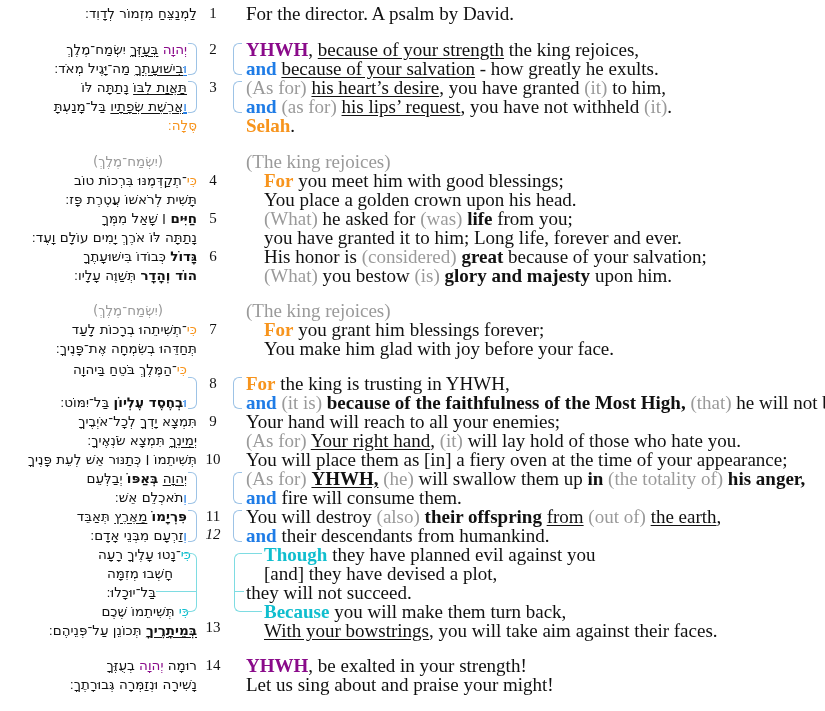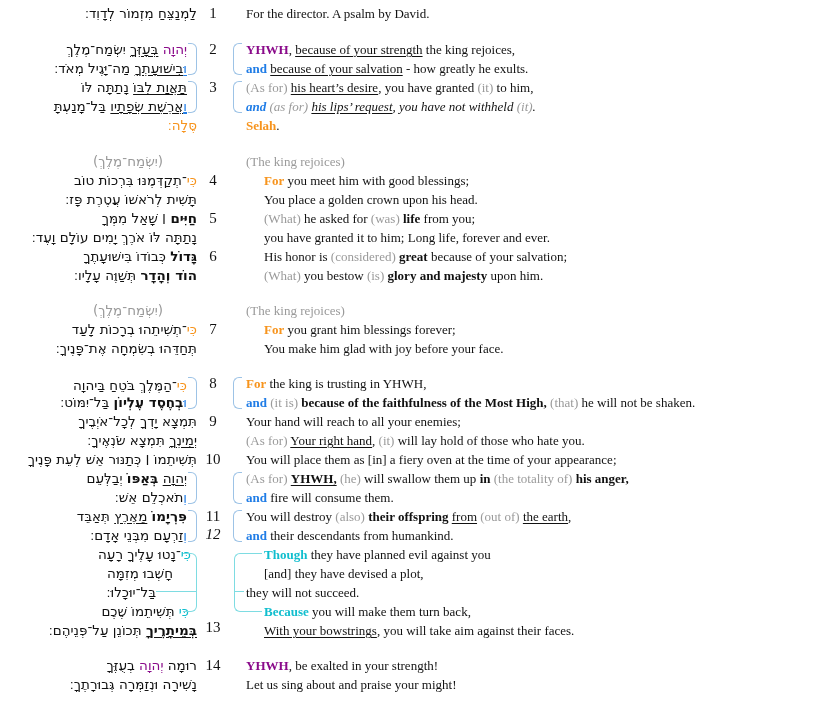--- a/index.html
+++ b/index.html
@@ -1,20 +1,20 @@
 <!DOCTYPE html>
 <html><head>
 <meta charset="utf-8">
 <style>
   html,body{margin:0;padding:0;background:#ffffff;}
   #page{position:relative;width:825px;height:711px;background:#ffffff;overflow:hidden;
         font-family:"Liberation Serif",serif;color:#111;}
   .he-line{position:absolute;direction:rtl;white-space:nowrap;font-family:"DejaVu Sans",sans-serif;
            font-size:13.5px;line-height:19px;height:19px;}
-  .en-line{position:absolute;white-space:nowrap;font-size:13px;line-height:19px;height:19px;}
+  .en-line{position:absolute;white-space:nowrap;font-size:19px;line-height:19px;height:19px;}
   .vnum{position:absolute;left:200px;width:26px;text-align:center;font-size:15px;line-height:19px;}
   
   .st-b{font-weight:bold;}
   .st-u{text-decoration:underline;text-underline-offset:2px;}
   .st-g{color:#9a9a9a;}
   .st-p{color:#8a0a8a;}
   .st-bl{color:#1f7ce6;}
   .st-o{color:#f7941d;}
   .st-c{color:#10bece;}
   
@@ -39,21 +39,21 @@
       <div class="en-line" style="top: 4px; left: 246px;"><span>For the director. A psalm by David.</span></div>
       <div class="he-line" style="top: 40px; right: 638px;"><span class="st-p">יְהוָה</span><span> </span><span class="st-u">בְּעָזְּךָ</span><span> יִשְׂמַח־מֶלֶךְ</span></div>
       <div class="vnum" style="top: 40px;">2</div>
       <div class="en-line" style="top: 40px; left: 246px;"><span class="st-p st-b">YHWH</span><span>, </span><span class="st-u">because of your strength</span><span> the king rejoices,</span></div>
       <div class="he-line" style="top: 59px; right: 638px;"><span class="st-bl st-u">וּ</span><span class="st-u">בִישׁוּעָתְךָ</span><span> מַה־יָּגֶיל מְאֹד׃</span></div>
       <div class="en-line" style="top: 59px; left: 246px;"><span class="st-bl st-b">and</span><span> </span><span class="st-u">because of your salvation</span><span> - how greatly he exults.</span></div>
       <div class="he-line" style="top: 78px; right: 638px;"><span class="st-u">תַּאֲוַת לִבּוֹ</span><span> נָתַתָּה לּוֹ</span></div>
       <div class="vnum" style="top: 78px;">3</div>
       <div class="en-line" style="top: 78px; left: 246px;"><span class="st-g">(As for) </span><span class="st-u">his heart’s desire</span><span>, you have granted </span><span class="st-g">(it)</span><span> to him,</span></div>
       <div class="he-line" style="top: 97px; right: 638px;"><span class="st-bl st-u">וַ</span><span class="st-u">אֲרֶשֶׁת שְׂפָתָיו</span><span> בַּל־מָנַעְתָּ</span></div>
-      <div class="en-line" style="top: 97px; left: 246px; font-style: italic;"><span class="st-bl st-b">and</span><span> </span><span class="st-g">(as for)</span><span> </span><span class="st-u">his lips’ request</span><span>, you have not withheld </span><span class="st-g">(it)</span><span>.</span></div>
+      <div class="en-line" style="top: 97px; left: 246px;"><span class="st-bl st-b">and</span><span> </span><span class="st-g">(as for)</span><span> </span><span class="st-u">his lips’ request</span><span>, you have not withheld </span><span class="st-g">(it)</span><span>.</span></div>
       <div class="he-line" style="top: 116px; right: 628px;"><span class="st-o">סֶּלָה׃</span></div>
       <div class="en-line" style="top: 116px; left: 246px;"><span class="st-o st-b">Selah</span><span>.</span></div>
       <div class="he-line" style="top: 152px; right: 662px;"><span class="st-g">(יִשְׂמַח־מֶלֶךְ)</span></div>
       <div class="en-line" style="top: 152px; left: 246px;"><span class="st-g">(The king rejoices)</span></div>
       <div class="he-line" style="top: 171px; right: 628px;"><span class="st-o">כִּי</span><span>־תְקַדְּמֶנּוּ בִּרְכוֹת טוֹב</span></div>
       <div class="vnum" style="top: 171px;">4</div>
       <div class="en-line" style="top: 171px; left: 264px;"><span class="st-o st-b">For</span><span> you meet him with good blessings;</span></div>
       <div class="he-line" style="top: 190px; right: 628px;"><span>תָּשִׁית לְרֹאשׁוֹ עֲטֶרֶת פָּז׃</span></div>
       <div class="en-line" style="top: 190px; left: 264px;"><span>You place a golden crown upon his head.</span></div>
       <div class="he-line" style="top: 209px; right: 628px;"><span class="st-b">חַיִּים</span><span> ׀ שָׁאַל מִמְּךָ</span></div>
@@ -66,21 +66,21 @@
       <div class="en-line" style="top: 247px; left: 264px;"><span>His honor is </span><span class="st-g">(considered)</span><span> </span><span class="st-b">great</span><span> because of your salvation;</span></div>
       <div class="he-line" style="top: 266px; right: 628px;"><span class="st-b">הוֹד וְהָדָר</span><span> תְּשַׁוֶּה עָלָיו׃</span></div>
       <div class="en-line" style="top: 266px; left: 264px;"><span class="st-g">(What)</span><span> you bestow </span><span class="st-g">(is)</span><span> </span><span class="st-b">glory and majesty</span><span> upon him.</span></div>
       <div class="he-line" style="top: 301px; right: 662px;"><span class="st-g">(יִשְׂמַח־מֶלֶךְ)</span></div>
       <div class="en-line" style="top: 301px; left: 246px;"><span class="st-g">(The king rejoices)</span></div>
       <div class="he-line" style="top: 320px; right: 628px;"><span class="st-o">כִּי</span><span>־תְשִׁיתֵהוּ בְרָכוֹת לָעַד</span></div>
       <div class="vnum" style="top: 320px;">7</div>
       <div class="en-line" style="top: 320px; left: 264px;"><span class="st-o st-b">For</span><span> you grant him blessings forever;</span></div>
       <div class="he-line" style="top: 339px; right: 628px;"><span>תְּחַדֵּהוּ בְשִׂמְחָה אֶת־פָּנֶיךָ׃</span></div>
       <div class="en-line" style="top: 339px; left: 264px;"><span>You make him glad with joy before your face.</span></div>
-      <div class="he-line" style="top: 376px; right: 638px;"><span class="st-o">כִּי</span><span>־הַמֶּלֶךְ בֹּטֵחַ בַּיהוָה</span></div>
+      <div class="he-line" style="top: 360px; right: 638px;"><span class="st-o">כִּי</span><span>־הַמֶּלֶךְ בֹּטֵחַ בַּיהוָה</span></div>
       <div class="vnum" style="top: 374px;">8</div>
       <div class="en-line" style="top: 374px; left: 246px;"><span class="st-o st-b">For</span><span> the king is trusting in YHWH,</span></div>
       <div class="he-line" style="top: 393px; right: 638px;"><span class="st-bl">וּ</span><span class="st-b">בְחֶסֶד עֶלְיוֹן</span><span> בַּל־יִמּוֹט׃</span></div>
       <div class="en-line" style="top: 393px; left: 246px;"><span class="st-bl st-b">and</span><span> </span><span class="st-g">(it is)</span><span> </span><span class="st-b">because of the faithfulness of the Most High,</span><span> </span><span class="st-g">(that)</span><span> he will not be shaken.</span></div>
       <div class="he-line" style="top: 412px; right: 628px;"><span>תִּמְצָא יָדְךָ לְכָל־אֹיְבֶיךָ</span></div>
       <div class="vnum" style="top: 412px;">9</div>
       <div class="en-line" style="top: 412px; left: 246px;"><span>Your hand will reach to all your enemies;</span></div>
       <div class="he-line" style="top: 431px; right: 628px;"><span class="st-u">יְמִינְךָ</span><span> תִּמְצָא שֹׂנְאֶיךָ׃</span></div>
       <div class="en-line" style="top: 431px; left: 246px;"><span class="st-g">(As for)</span><span> </span><span class="st-u">Your right hand</span><span>, </span><span class="st-g">(it)</span><span> will lay hold of those who hate you.</span></div>
       <div class="he-line" style="top: 450px; right: 628px;"><span>תְּשִׁיתֵמוֹ ׀ כְּתַנּוּר אֵשׁ לְעֵת פָּנֶיךָ</span></div>

